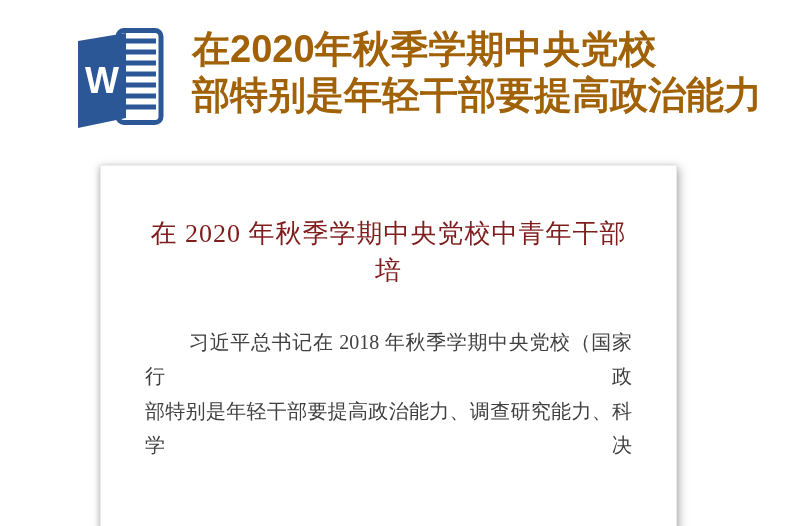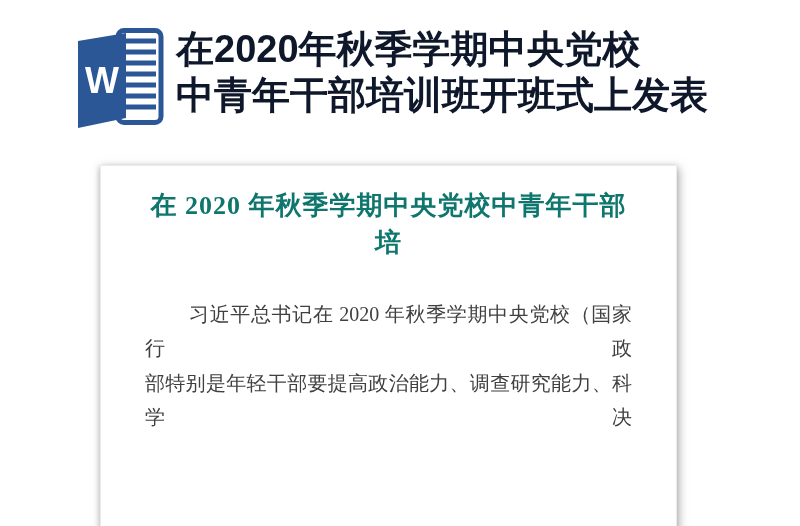--- a/index.html
+++ b/index.html
@@ -26,27 +26,27 @@
   }
   .word-icon {
     position: absolute;
     left: 76px;
     top: 28px;
     width: 88px;
     height: 100px;
   }
   .header-title {
     position: absolute;
-    left: 176px;
+    left: 192px;
     top: 26px;
     width: 600px;
     font-size: 38px;
     line-height: 46px;
     font-weight: 600;
-    color: #0f172a;
+    color: #a16207;
     letter-spacing: 0px;
     white-space: nowrap;
   }
 
   
   .page-area {
     position: absolute;
     left: 0; top: 150px;
     width: 800px;
     height: 376px;
@@ -63,23 +63,24 @@
     box-shadow: 2px 3px 9px rgba(110,110,110,0.55), -1px 1px 5px rgba(150,150,150,0.35);
     box-sizing: border-box;
     padding: 21px 44px 0 44px;
     font-family: "Liberation Serif", "DejaVu Serif", serif;
     color: #3d3d3d;
   }
   .doc-title {
     text-align: center;
     font-size: 26px;
     line-height: 37px;
-    font-weight: 700;
-    color: #0f766e;
+    font-weight: 400;
+    color: #7f1d1d;
     letter-spacing: 1px;
+    margin-top: 28px;
   }
   .doc-body {
     margin-top: 36px;
     font-size: 20px;
     color: #404040;
   }
   .doc-line {
     line-height: 34.4px;
     white-space: nowrap;
   }
@@ -118,34 +119,34 @@
         </g>
 
         <polygon points="2,13 50,5 50,90 2,100" fill="#2b5797"></polygon>
 
         <text x="26" y="65" text-anchor="middle" font-family="Liberation Sans, sans-serif" font-size="36" font-weight="bold" fill="#ffffff">W</text>
       </svg>
     </div>
 
     <div class="header-title">
       <div>在2020年秋季学期中央党校</div>
-      <div>中青年干部培训班开班式上发表</div>
+      <div>部特别是年轻干部要提高政治能力</div>
     </div>
   </div>
 
   <div class="page-area">
 
     <div class="doc-page">
 
       <div class="doc-title">
         <div>在 2020 年秋季学期中央党校中青年干部培</div>
       </div>
 
       <div class="doc-body">
-        <div class="doc-line justify indent">习近平总书记在 2020 年秋季学期中央党校（国家行政</div>
+        <div class="doc-line justify indent">习近平总书记在 2018 年秋季学期中央党校（国家行政</div>
         <div class="doc-line justify">部特别是年轻干部要提高政治能力、调查研究能力、科学决</div>
 
       </div>
 
     </div>
   </div>
 
 </div>
 
 </body></html>

